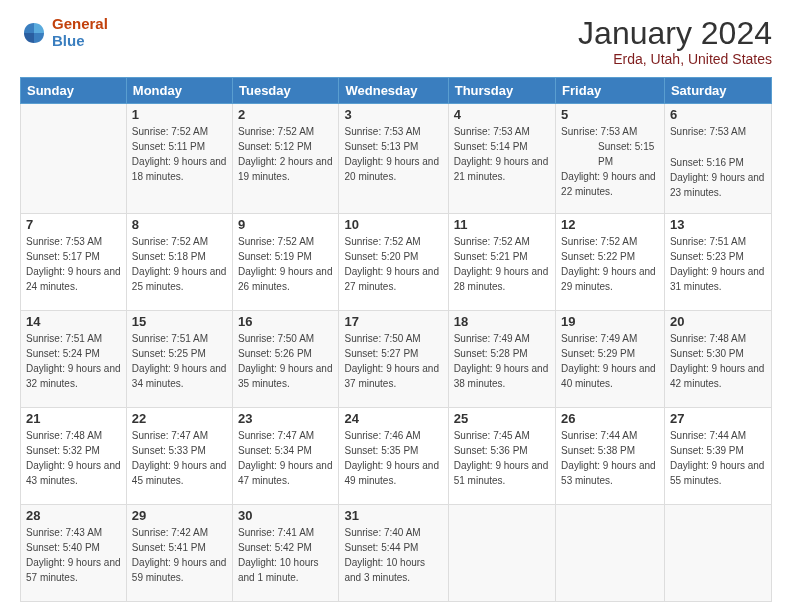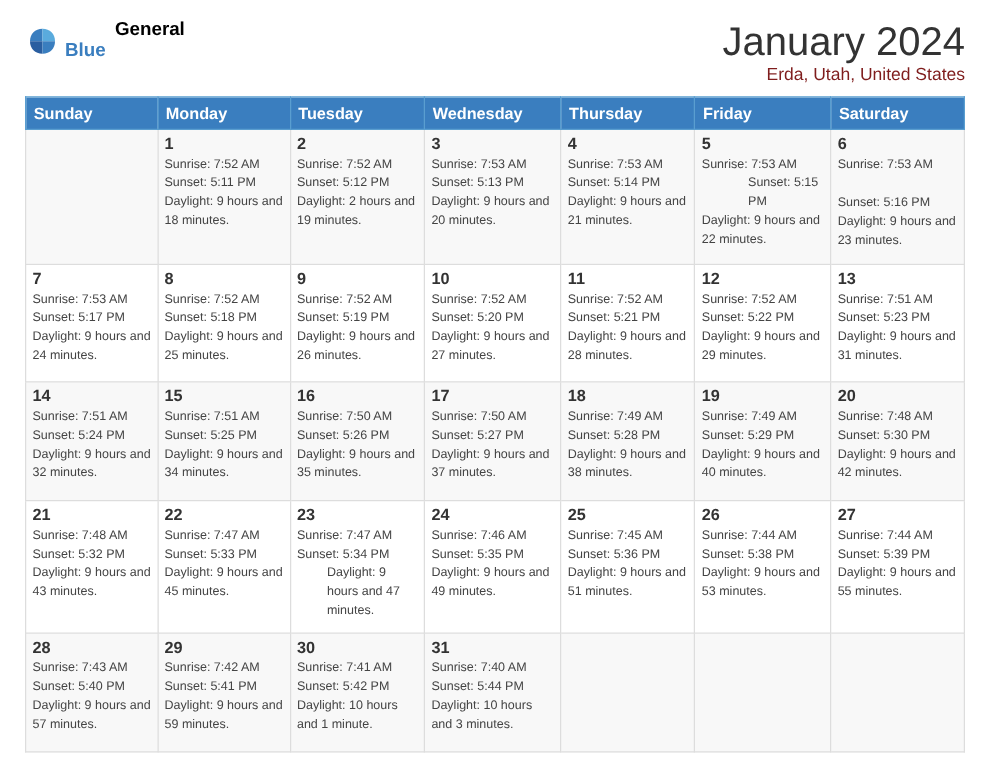--- a/index.html
+++ b/index.html
@@ -29,22 +29,21 @@
       gap: 4px;
     }
     .logo-text {
       display: flex;
       flex-direction: column;
       line-height: 1.1;
     }
     .logo-general {
       font-size: 15px;
       font-weight: 600;
-      color: #000000;
-      margin-left: 40px;
+      color: #c2410c;
     }
     .logo-blue {
       font-size: 15px;
       font-weight: 600;
       color: #3a7ebf;
     }
     .logo-icon {
       width: 28px;
       height: 28px;
     }
@@ -325,21 +324,21 @@
               <span style="display: block;">Sunrise: 7:47 AM</span>
               <span style="display: block;">Sunset: 5:33 PM</span>
               <span style="display: block;">Daylight:  9 hours and 45 minutes.</span>
             </div>
           </td>
           <td>
             <span class="day-num">23</span>
             <div class="day-info">
               <span style="display: block;">Sunrise: 7:47 AM</span>
               <span style="display: block;">Sunset: 5:34 PM</span>
-              <span style="display: block; margin-left: 24px;">Daylight:  9 hours and 47 minutes.</span>
+              <span style="display: block;">Daylight:  9 hours and 47 minutes.</span>
             </div>
           </td>
           <td>
             <span class="day-num">24</span>
             <div class="day-info">
               <span style="display: block;">Sunrise: 7:46 AM</span>
               <span style="display: block;">Sunset: 5:35 PM</span>
               <span style="display: block;">Daylight:  9 hours and 49 minutes.</span>
             </div>
           </td>

